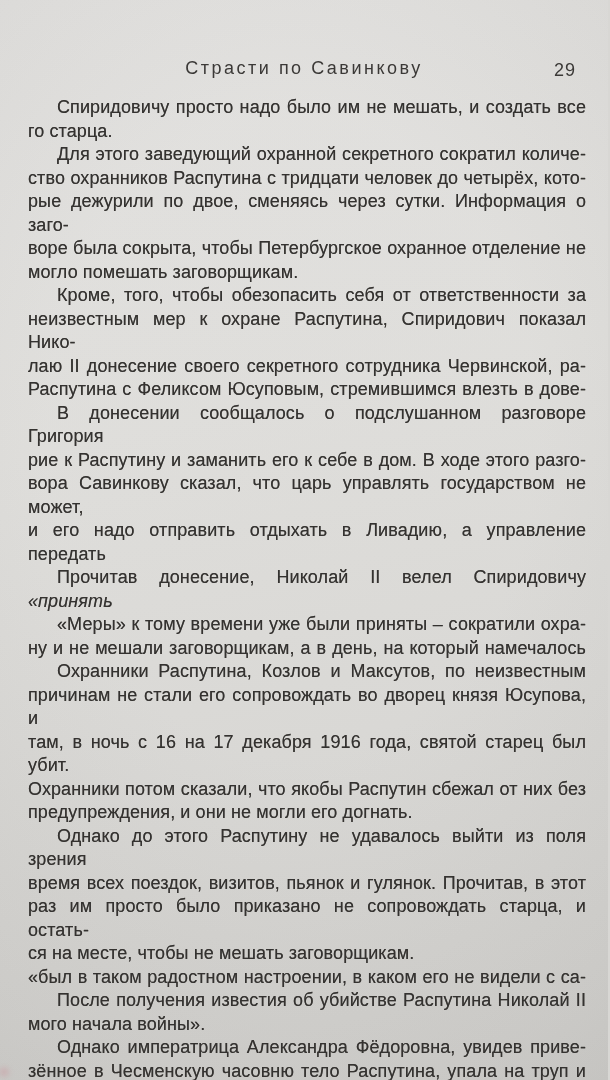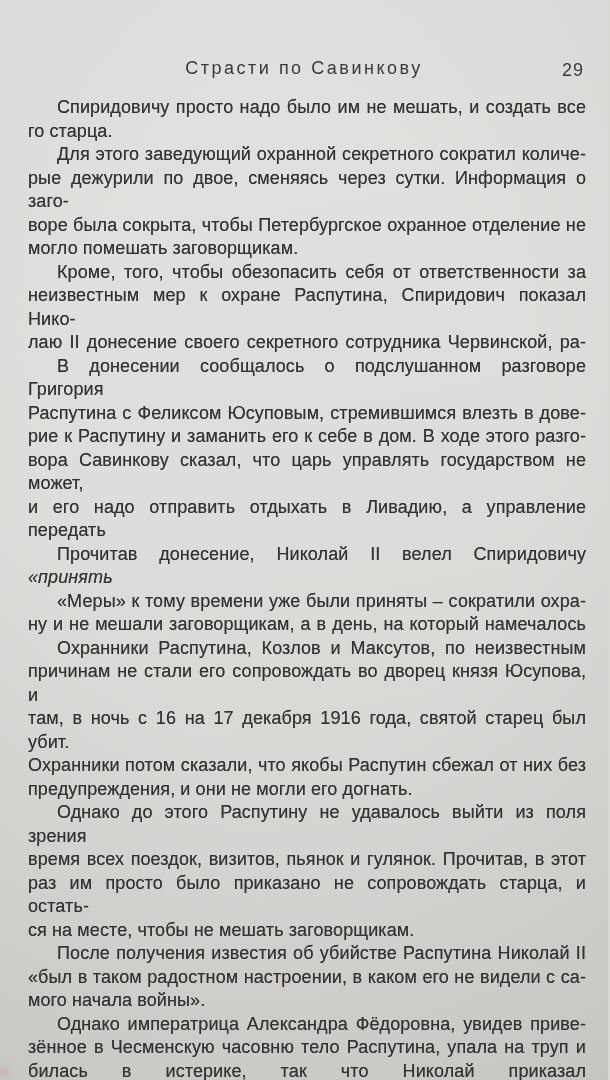--- a/index.html
+++ b/index.html
@@ -37,21 +37,21 @@
     margin-bottom: 12px;
     font-size: 18px;
   }
   .running-title {
     position: absolute; left: 0; right: 0;
     text-align: center;
     letter-spacing: 2.5px;
     color: #3b3937;
   }
   .page-number {
-    position: absolute; right: 2px; top: 2px;
+    position: absolute; right: 10px; top: 2px;
     letter-spacing: 1px;
     color: #3b3937;
     text-align: right;
   }
   .para { margin: 0; }
   .line {
     font-size: 18px;
     line-height: 23.5px;
     text-align: justify;
     text-align-last: justify;
@@ -73,32 +73,33 @@
       <div class="running-title">Страсти по Савинкову</div>
       <div class="page-number">29</div>
     </div>
     <div id="page-body">
         <div class="para">
           <div class="line first"><span>Спиридовичу просто надо было им не мешать, и создать все</span></div>
           <div class="line last"><span>го старца.</span></div>
         </div>
         <div class="para">
           <div class="line first"><span>Для этого заведующий охранной секретного сократил количе-</span></div>
+          <div class="line"><span>ство охранников Распутина с тридцати человек до четырёх, кото-</span></div>
           <div class="line"><span>рые дежурили по двое, сменяясь через сутки. Информация о заго-</span></div>
           <div class="line"><span>воре была сокрыта, чтобы Петербургское охранное отделение не</span></div>
           <div class="line last"><span>могло помешать заговорщикам.</span></div>
         </div>
         <div class="para">
           <div class="line first"><span>Кроме, того, чтобы обезопасить себя от ответственности за</span></div>
           <div class="line"><span>неизвестным мер к охране Распутина, Спиридович показал Нико-</span></div>
           <div class="line"><span>лаю II донесение своего секретного сотрудника Червинской, ра-</span></div>
         </div>
         <div class="para">
+          <div class="line"><span>Распутина с Феликсом Юсуповым, стремившимся влезть в дове-</span></div>
           <div class="line first"><span>В донесении сообщалось о подслушанном разговоре Григория</span></div>
-          <div class="line"><span>Распутина с Феликсом Юсуповым, стремившимся влезть в дове-</span></div>
           <div class="line"><span>рие к Распутину и заманить его к себе в дом. В ходе этого разго-</span></div>
           <div class="line"><span>вора Савинкову сказал, что царь управлять государством не может,</span></div>
           <div class="line"><span>и его надо отправить отдыхать в Ливадию, а управление передать</span></div>
         </div>
         <div class="para">
           <div class="line first"><span>Прочитав донесение, Николай II велел Спиридовичу </span><span class="it">«принять</span></div>
         </div>
         <div class="para">
           <div class="line first"><span>«Меры» к тому времени уже были приняты – сократили охра-</span></div>
           <div class="line"><span>ну и не мешали заговорщикам, а в день, на который намечалось</span></div>
@@ -110,22 +111,22 @@
           <div class="line"><span>Охранники потом сказали, что якобы Распутин сбежал от них без</span></div>
           <div class="line last"><span>предупреждения, и они не могли его догнать.</span></div>
         </div>
         <div class="para">
           <div class="line first"><span>Однако до этого Распутину не удавалось выйти из поля зрения</span></div>
           <div class="line"><span>время всех поездок, визитов, пьянок и гулянок. Прочитав, в этот</span></div>
           <div class="line"><span>раз им просто было приказано не сопровождать старца, и остать-</span></div>
           <div class="line last"><span>ся на месте, чтобы не мешать заговорщикам.</span></div>
         </div>
         <div class="para">
+          <div class="line"><span>«был в таком радостном настроении, в каком его не видели с са-</span></div>
           <div class="line first"><span>После получения известия об убийстве Распутина Николай II</span></div>
-          <div class="line"><span>«был в таком радостном настроении, в каком его не видели с са-</span></div>
           <div class="line last"><span>мого начала войны».</span></div>
         </div>
         <div class="para">
           <div class="line first"><span>Однако императрица Александра Фёдоровна, увидев приве-</span></div>
           <div class="line"><span>зённое в Чесменскую часовню тело Распутина, упала на труп и</span></div>
           <div class="line"><span>билась в истерике, так что Николай приказал присутствовавшему</span></div>
         </div>
       </div>
   </div>
   <div class="smudge"></div>

